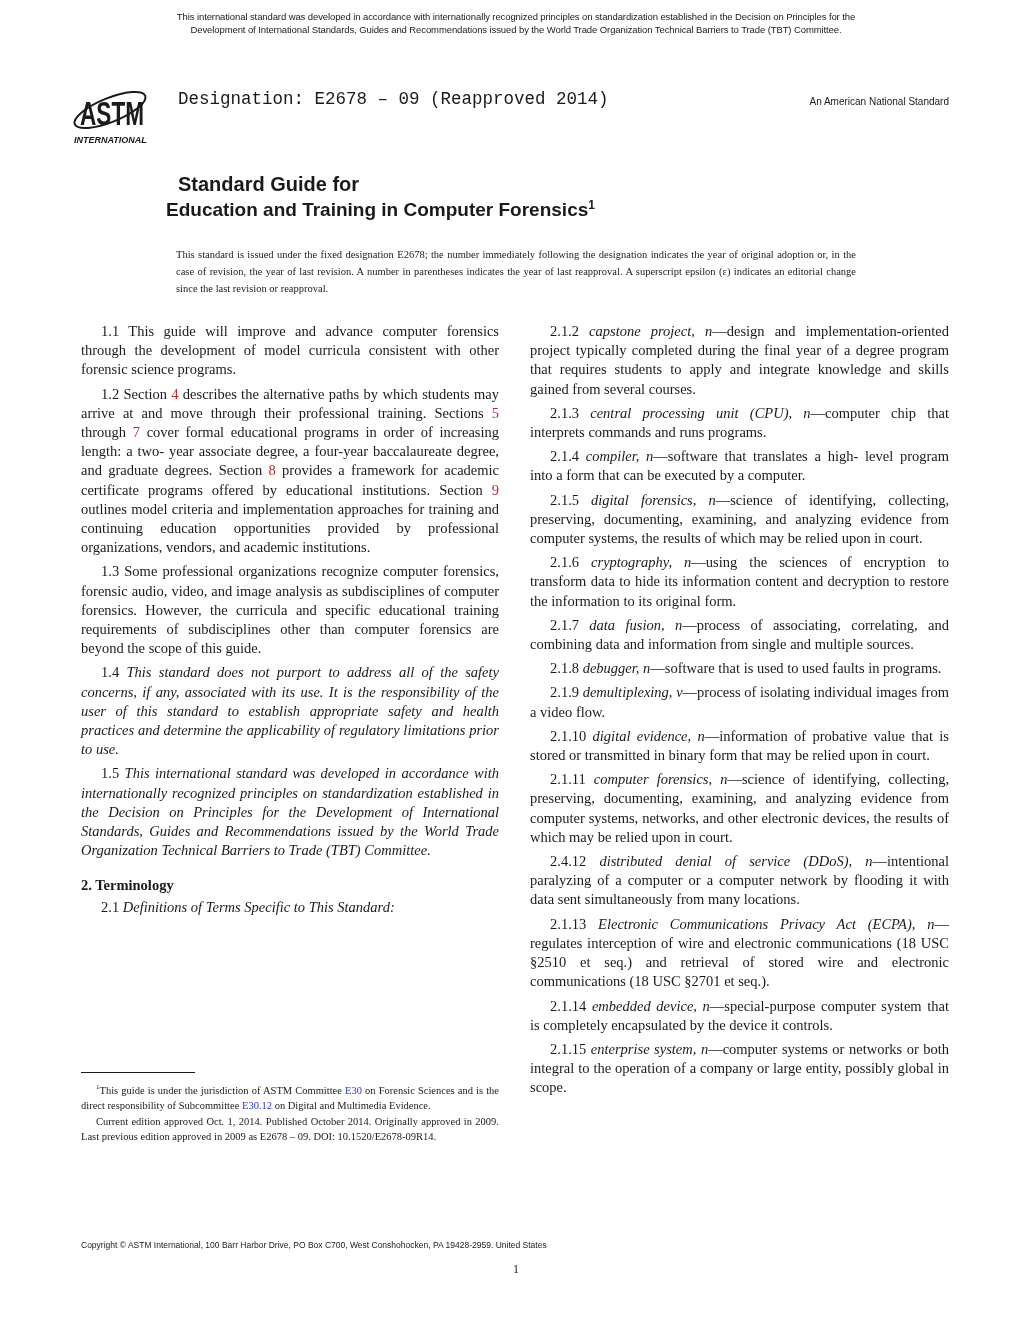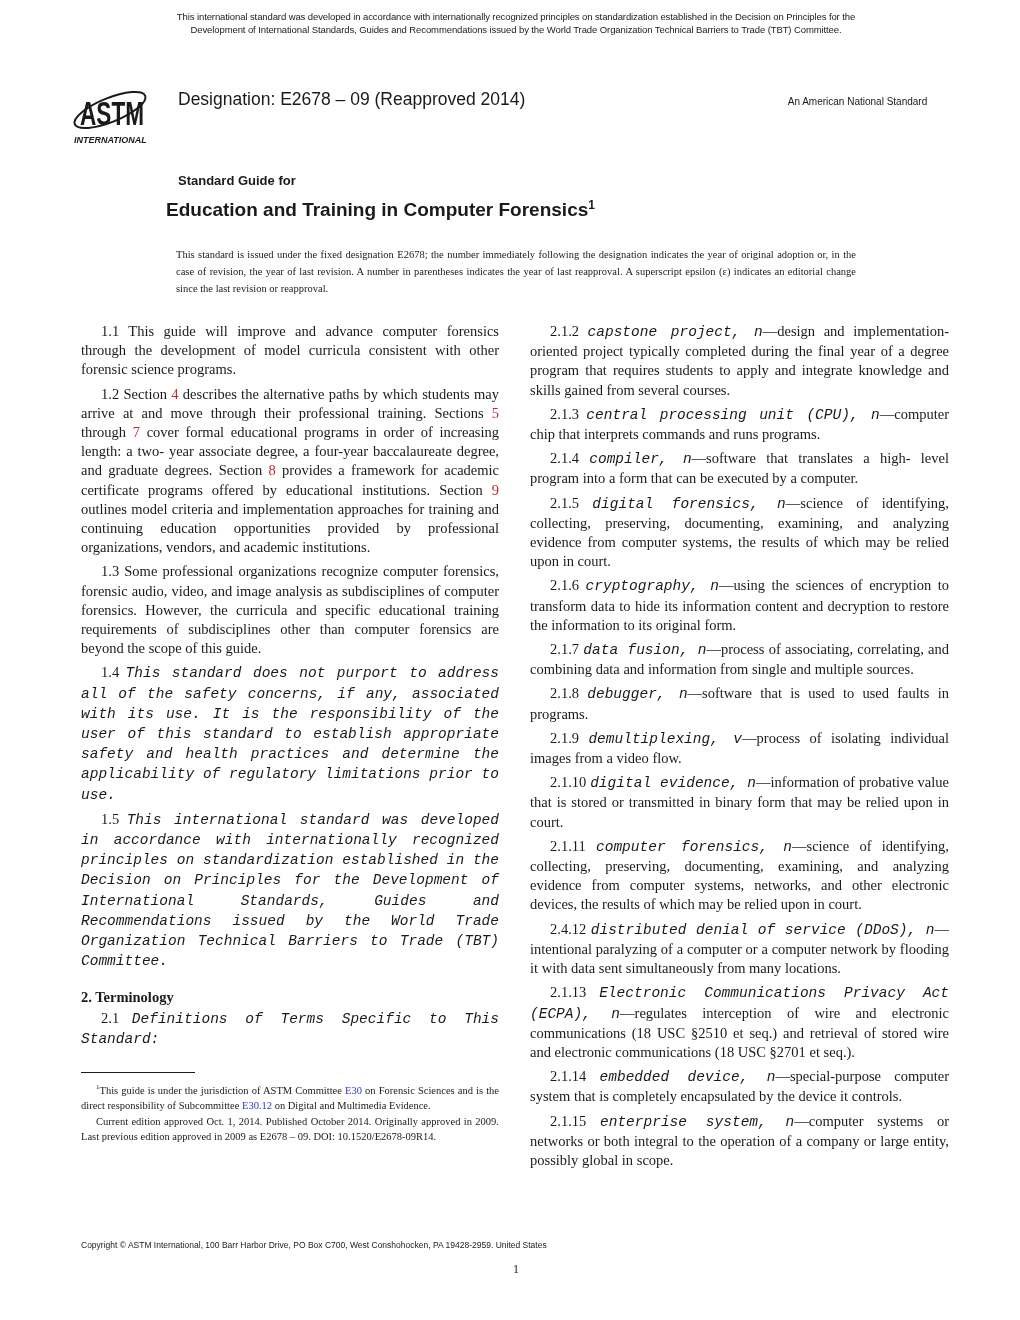--- a/index.html
+++ b/index.html
@@ -1,31 +1,31 @@
 <!DOCTYPE html>
 <html><head>
 <meta charset="utf-8">
 <style>
   html, body { margin: 0; padding: 0; background: #ffffff; }
   body { width: 1020px; height: 1320px; position: relative; overflow: hidden; color: #1a1a1a; }
   .abs { position: absolute; margin-left: 6px; }
   .banner { left: 60px; top: 10px; width: 900px; text-align: center; font-family: "Liberation Sans Narrow", "Liberation Sans", sans-serif; font-size: 9.5px; line-height: 13px; color: #1a1a1a; letter-spacing: -0.1px; }
   .logo { left: 64px; top: 80px; width: 100px; height: 66px; }
-  .designation { left: 172px; top: 89px; font-family: Liberation Sans, sans-serif; font-size: 17.5px; color: #1a1a1a; }
-  .ans { left: 760px; top: 96px; width: 183px; text-align: center; font-family: "Liberation Sans", sans-serif; font-size: 10px; color: #1a1a1a; }
-  .title1 { left: 172px; top: 173px; font-family: "Liberation Sans", sans-serif; font-size: 13px; font-weight: bold; color: #1a1a1a; }
+  .designation { left: 172px; top: 89px; font-family: Liberation Mono, monospace; font-size: 17.5px; color: #1a1a1a; }
+  .ans { left: 760px; top: 96px; width: 183px; text-align: right; font-family: "Liberation Sans", sans-serif; font-size: 10px; color: #1a1a1a; }
+  .title1 { left: 172px; top: 173px; font-family: "Liberation Sans", sans-serif; font-size: 20px; font-weight: bold; color: #1a1a1a; }
   .title2 { left: 160px; top: 198px; font-family: "Liberation Sans", sans-serif; font-size: 19px; font-weight: bold; color: #1a1a1a; }
   .title2 sup { font-size: 12px; vertical-align: 7px; }
   .issued { left: 170px; top: 246px; width: 680px; font-family: "Liberation Serif", serif; font-size: 10.5px; line-height: 17px; color: #1a1a1a; text-align: justify; }
   .col { font-family: "Liberation Serif", serif; font-size: 14.5px; line-height: 19.2px; color: #1a1a1a; }
   .col-left { left: 75px; top: 322px; width: 418px; }
   .col-right { left: 524px; top: 322px; width: 419px; }
   .col p { margin: 0 0 5px 0; text-indent: 20px; text-align: justify; }
   .col h2 { margin: 0 0 2px 0; font-size: 14.5px; font-weight: bold; }
-  .col .it { font-style: italic; font-family: Liberation Mono, monospace; }
+  .col .it { font-style: italic; }
   .ref { color: #c0282d; }
   .blue { color: #2a35c8; }
   .fn-rule { left: 75px; top: 1072px; width: 114px; height: 1px; background: #1a1a1a; }
   .footnotes { left: 75px; top: 1080px; width: 418px; font-family: "Liberation Serif", serif; font-size: 10.5px; line-height: 15.3px; color: #1a1a1a; }
   .footnotes p { margin: 0 0 1px 0; text-indent: 15px; text-align: justify; }
   .footnotes sup { font-size: 7px; }
   .copyright { left: 75px; top: 1240px; font-family: "Liberation Sans", sans-serif; font-size: 8.5px; color: #1a1a1a; }
   .pagenum { left: 500px; top: 1262px; width: 20px; text-align: center; font-family: "Liberation Serif", serif; font-size: 12px; color: #1a1a1a; }
 </style>
 </head>

